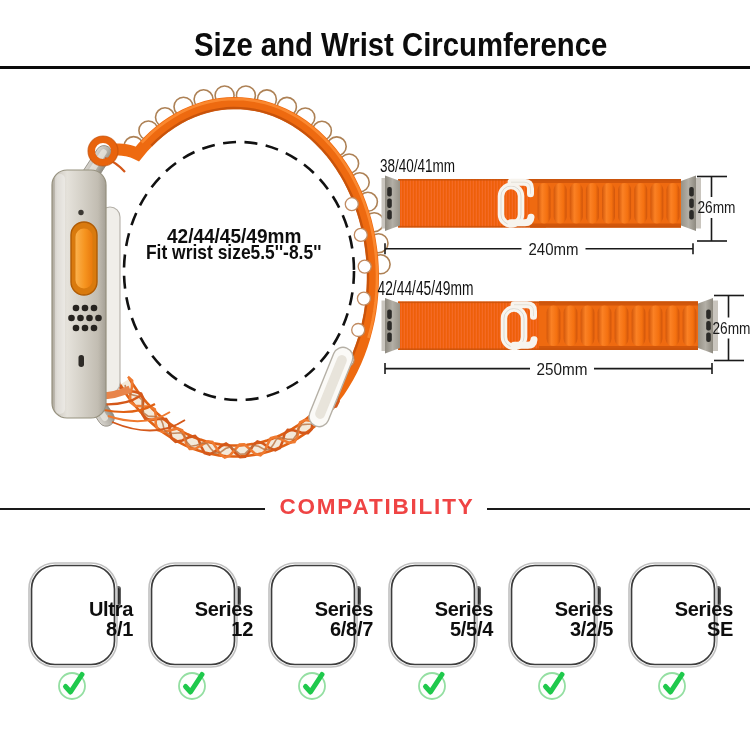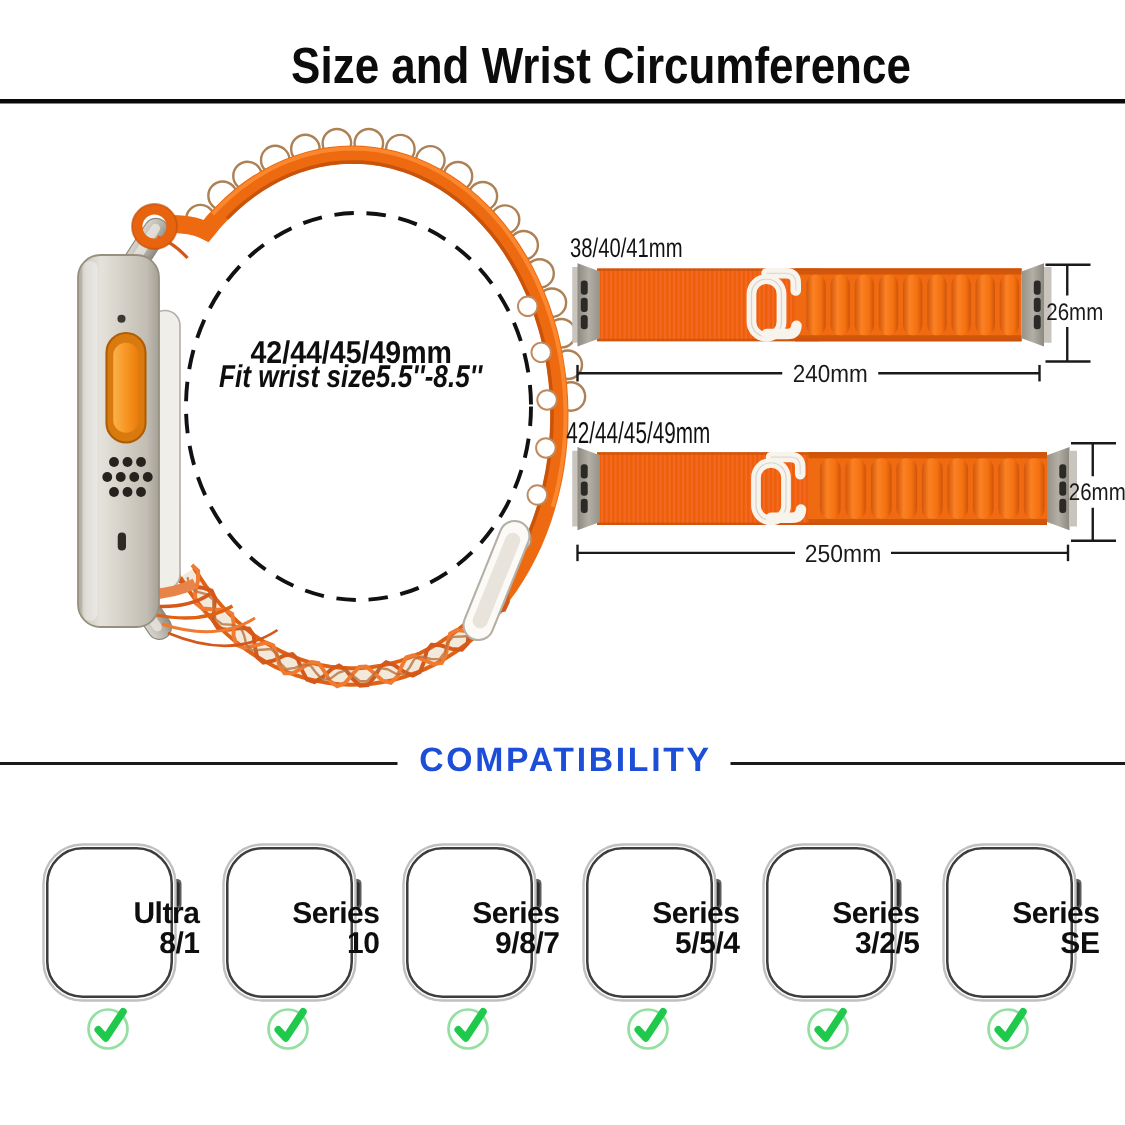--- a/index.html
+++ b/index.html
@@ -7,27 +7,27 @@
            font-family:"Liberation Sans", sans-serif; }
   .abs { position:absolute; }
   .sx { display:inline-block; white-space:nowrap; transform:scaleX(var(--s,1)); transform-origin:50% 50%; }
   #title { left:52px; top:26.5px; width:698px; text-align:center; font-size:34px; line-height:1;
             font-weight:bold; color:#0c0c0c; }
   #title .sx { --s:0.862; }
   #divider-top { left:0; top:66px; width:750px; height:3px; background:#0a0a0a; }
   .circle-text { left:84px; width:300px; text-align:center; font-weight:bold; color:#0e0e0e;
                   font-size:21px; line-height:1; }
   #ct1 { top:224.8px; } #ct1 .sx { --s:0.906; }
-  #ct2 { top:240.8px;font-style:italic; } #ct2 .sx { --s:0.830; }
+  #ct2 { top:240.8px; } #ct2 .sx { --s:0.830; }
   #ct3 { top:266.7px; } #ct3 .sx { --s:0.897; }
   #ct4 { top:284.7px; } #ct4 .sx { --s:0.823; }
   #compat-line-left { left:0; top:507.5px; width:265px; height:2.6px; background:#1a1a1a; }
   #compat-line-right { left:487px; top:507.5px; width:263px; height:2.6px; background:#1a1a1a; }
   #compat-heading { left:277px; top:496px; width:200px; text-align:center; font-size:22.5px;
-                     line-height:1; font-weight:bold; color:#1d4ed8; letter-spacing:1.8px; }
+                     line-height:1; font-weight:bold; color:#ef4444; letter-spacing:1.8px; }
   .watch-item { position:absolute; top:555px; width:120px; height:165px; }
   .watch-icon { position:absolute; left:12px; top:7px; }
   .watch-label { position:absolute; left:0; top:45px; width:120px; text-align:right;
                   font-weight:bold; font-size:20px; line-height:19.5px; color:#0e0e0e; letter-spacing:-0.3px; }
   .check-icon { position:absolute; left:42px; top:112px; }
   svg text { font-family:"Liberation Sans", sans-serif; }
 </style>
 </head>
 <body>
 
@@ -325,34 +325,34 @@
       <path d="M10.5 19.5 L15.5 25 L27 7.5" fill="none" stroke="#1fc94c" stroke-width="5" stroke-linecap="round" stroke-linejoin="round"></path>
     </svg>
   </div>
   <div class="watch-item" style="left:133px">
     <svg class="watch-icon" width="104" height="112" viewBox="0 0 104 112">
       <rect x="90" y="24" width="6" height="20" rx="3" fill="#5e5e5e"></rect>
       <rect x="91.5" y="26" width="3.2" height="16" rx="1.5" fill="#2e2e2e"></rect>
       <rect x="4" y="1" width="88" height="104" rx="26" fill="#fff" stroke="#c0c0c0" stroke-width="1.6"></rect>
       <rect x="6.5" y="3.5" width="83" height="99" rx="23.5" fill="#fff" stroke="#3d3d3d" stroke-width="1.7"></rect>
     </svg>
-    <div class="watch-label"><span>Series</span><br><span>10</span></div>
+    <div class="watch-label"><span>Series</span><br><span>12</span></div>
     <svg class="check-icon" width="36" height="36" viewBox="0 0 36 36">
       <circle cx="17" cy="19" r="13" fill="#fdfffd" stroke="#94dfa2" stroke-width="1.8"></circle>
       <path d="M10.5 19.5 L15.5 25 L27 7.5" fill="none" stroke="#1fc94c" stroke-width="5" stroke-linecap="round" stroke-linejoin="round"></path>
     </svg>
   </div>
   <div class="watch-item" style="left:253px">
     <svg class="watch-icon" width="104" height="112" viewBox="0 0 104 112">
       <rect x="90" y="24" width="6" height="20" rx="3" fill="#5e5e5e"></rect>
       <rect x="91.5" y="26" width="3.2" height="16" rx="1.5" fill="#2e2e2e"></rect>
       <rect x="4" y="1" width="88" height="104" rx="26" fill="#fff" stroke="#c0c0c0" stroke-width="1.6"></rect>
       <rect x="6.5" y="3.5" width="83" height="99" rx="23.5" fill="#fff" stroke="#3d3d3d" stroke-width="1.7"></rect>
     </svg>
-    <div class="watch-label"><span>Series</span><br><span>9/8/7</span></div>
+    <div class="watch-label"><span>Series</span><br><span>6/8/7</span></div>
     <svg class="check-icon" width="36" height="36" viewBox="0 0 36 36">
       <circle cx="17" cy="19" r="13" fill="#fdfffd" stroke="#94dfa2" stroke-width="1.8"></circle>
       <path d="M10.5 19.5 L15.5 25 L27 7.5" fill="none" stroke="#1fc94c" stroke-width="5" stroke-linecap="round" stroke-linejoin="round"></path>
     </svg>
   </div>
   <div class="watch-item" style="left:373px">
     <svg class="watch-icon" width="104" height="112" viewBox="0 0 104 112">
       <rect x="90" y="24" width="6" height="20" rx="3" fill="#5e5e5e"></rect>
       <rect x="91.5" y="26" width="3.2" height="16" rx="1.5" fill="#2e2e2e"></rect>
       <rect x="4" y="1" width="88" height="104" rx="26" fill="#fff" stroke="#c0c0c0" stroke-width="1.6"></rect>

